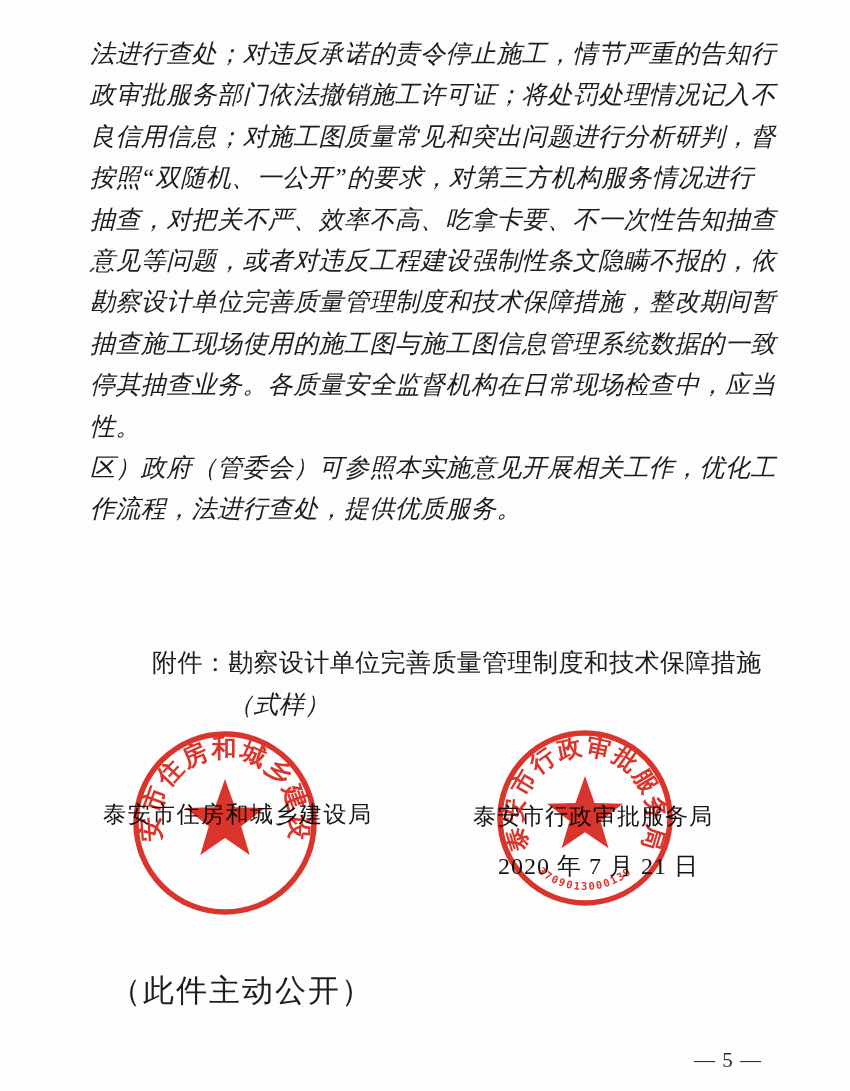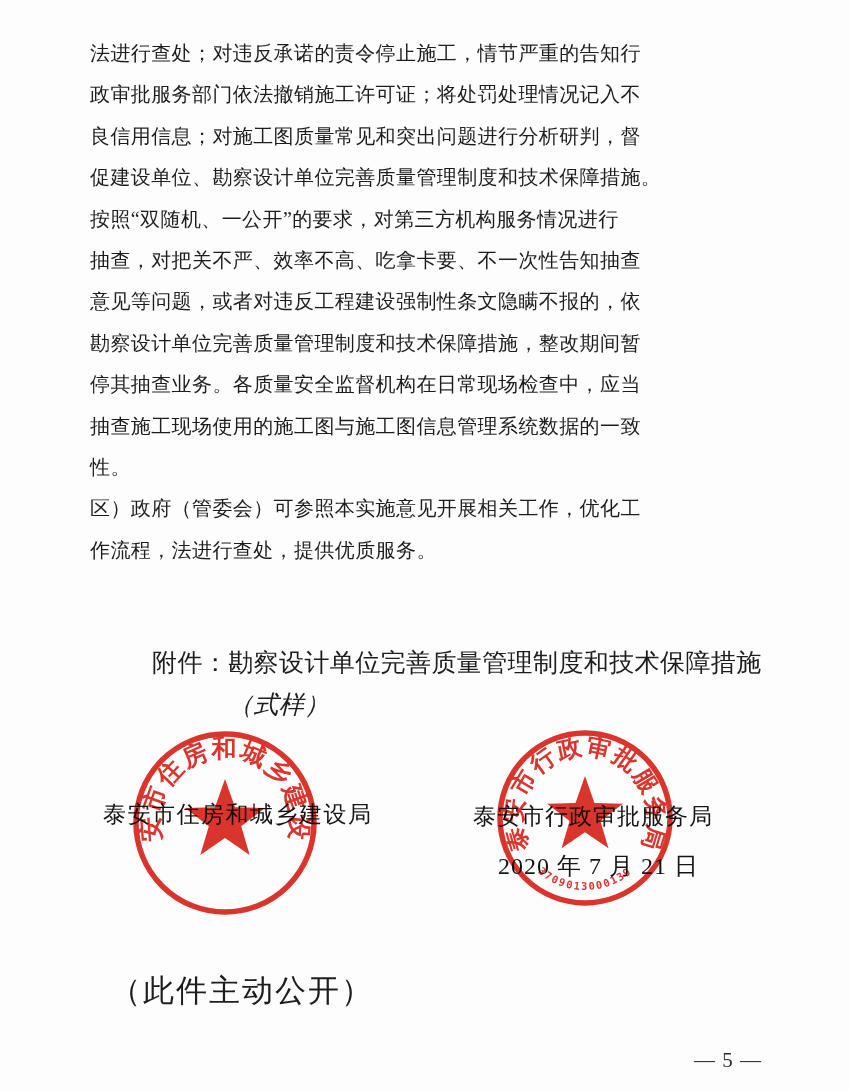--- a/index.html
+++ b/index.html
@@ -8,22 +8,23 @@
     width:850px;height:1091px;
     margin:0 auto;
     background:#fdfdfd;
     overflow:hidden;
     font-family:"Liberation Serif","DejaVu Serif",serif;
     color:#1d1d1d;
   }
   
   .body-text{
     position:absolute;left:90px;top:33px;width:682px;
-    font-size:20px;line-height:41.4px;letter-spacing:0.4px;
+    font-size:25px;line-height:41.4px;letter-spacing:0.4px;
     text-align:justify;
+    font-style:italic;
   }
   .body-text .line{white-space:nowrap;}
   .body-text .indent{text-indent:2.3em;}
   
   .attachment{
     position:absolute;left:90px;top:642px;width:682px;
     font-size:25px;line-height:42px;letter-spacing:0.4px;
   }
   .attachment .l1{padding-left:62px;white-space:nowrap;}
   .attachment .l2{padding-left:138px;white-space:nowrap;font-style:italic;}
@@ -48,27 +49,26 @@
 </style>
 </head>
 <body>
 
 <div class="page">
 
   <div class="body-text">
     <div class="line">法进行查处；对违反承诺的责令停止施工，情节严重的告知行</div>
     <div class="line">政审批服务部门依法撤销施工许可证；将处罚处理情况记入不</div>
     <div class="line">良信用信息；对施工图质量常见和突出问题进行分析研判，督</div>
-    <div class="line">促建设单位、勘察设计单位完善质量管理制度和技术保障措施。</div>
     <div class="line">按照“双随机、一公开”的要求，对第三方机构服务情况进行</div>
     <div class="line">抽查，对把关不严、效率不高、吃拿卡要、不一次性告知抽查</div>
     <div class="line">意见等问题，或者对违反工程建设强制性条文隐瞒不报的，依</div>
     <div class="line">勘察设计单位完善质量管理制度和技术保障措施，整改期间暂</div>
+    <div class="line">抽查施工现场使用的施工图与施工图信息管理系统数据的一致</div>
     <div class="line">停其抽查业务。各质量安全监督机构在日常现场检查中，应当</div>
-    <div class="line">抽查施工现场使用的施工图与施工图信息管理系统数据的一致</div>
     <div class="line">性。</div>
     <div class="line">区）政府（管委会）可参照本实施意见开展相关工作，优化工</div>
     <div class="line">作流程，法进行查处，提供优质服务。</div>
   </div>
 
   <div class="attachment">
     <div class="l1">附件：勘察设计单位完善质量管理制度和技术保障措施</div>
     <div class="l2">（式样）</div>
   </div>
 

